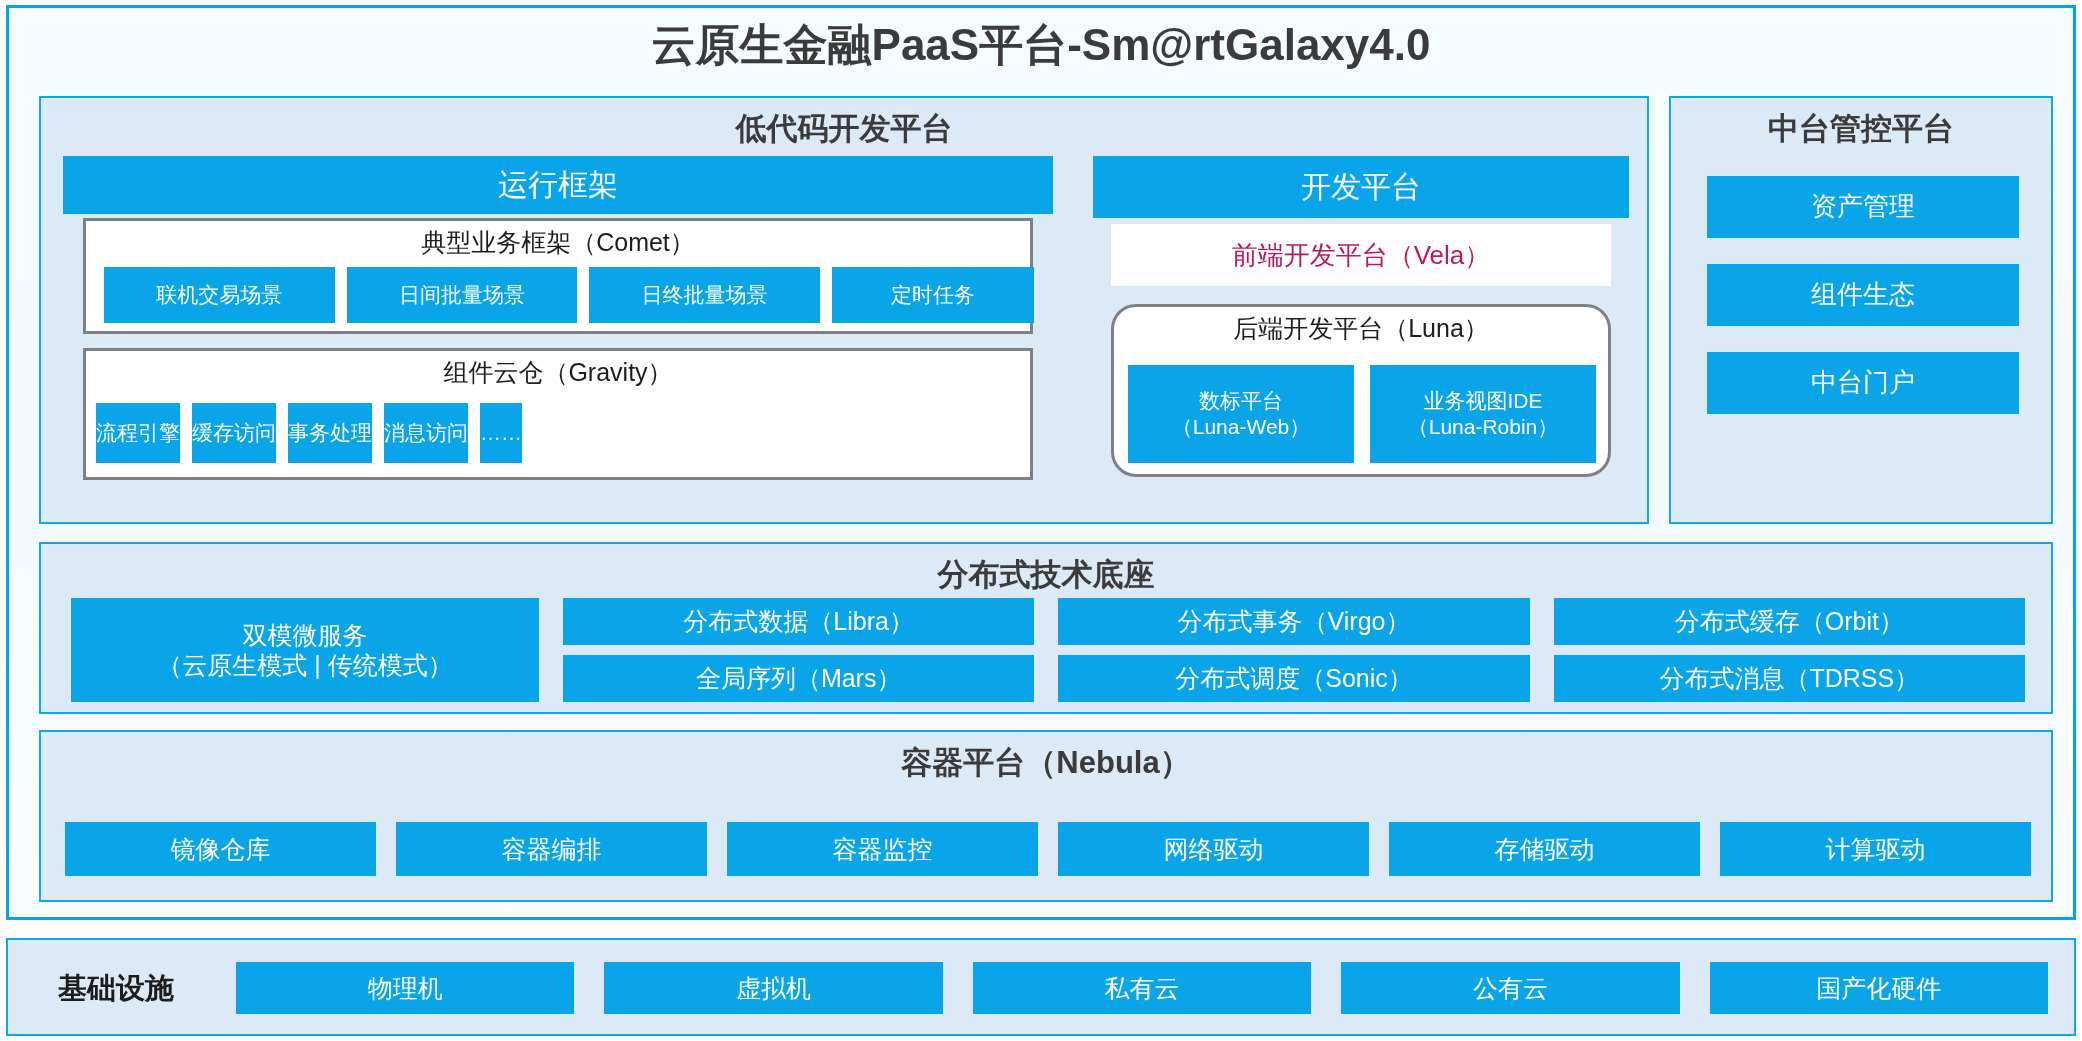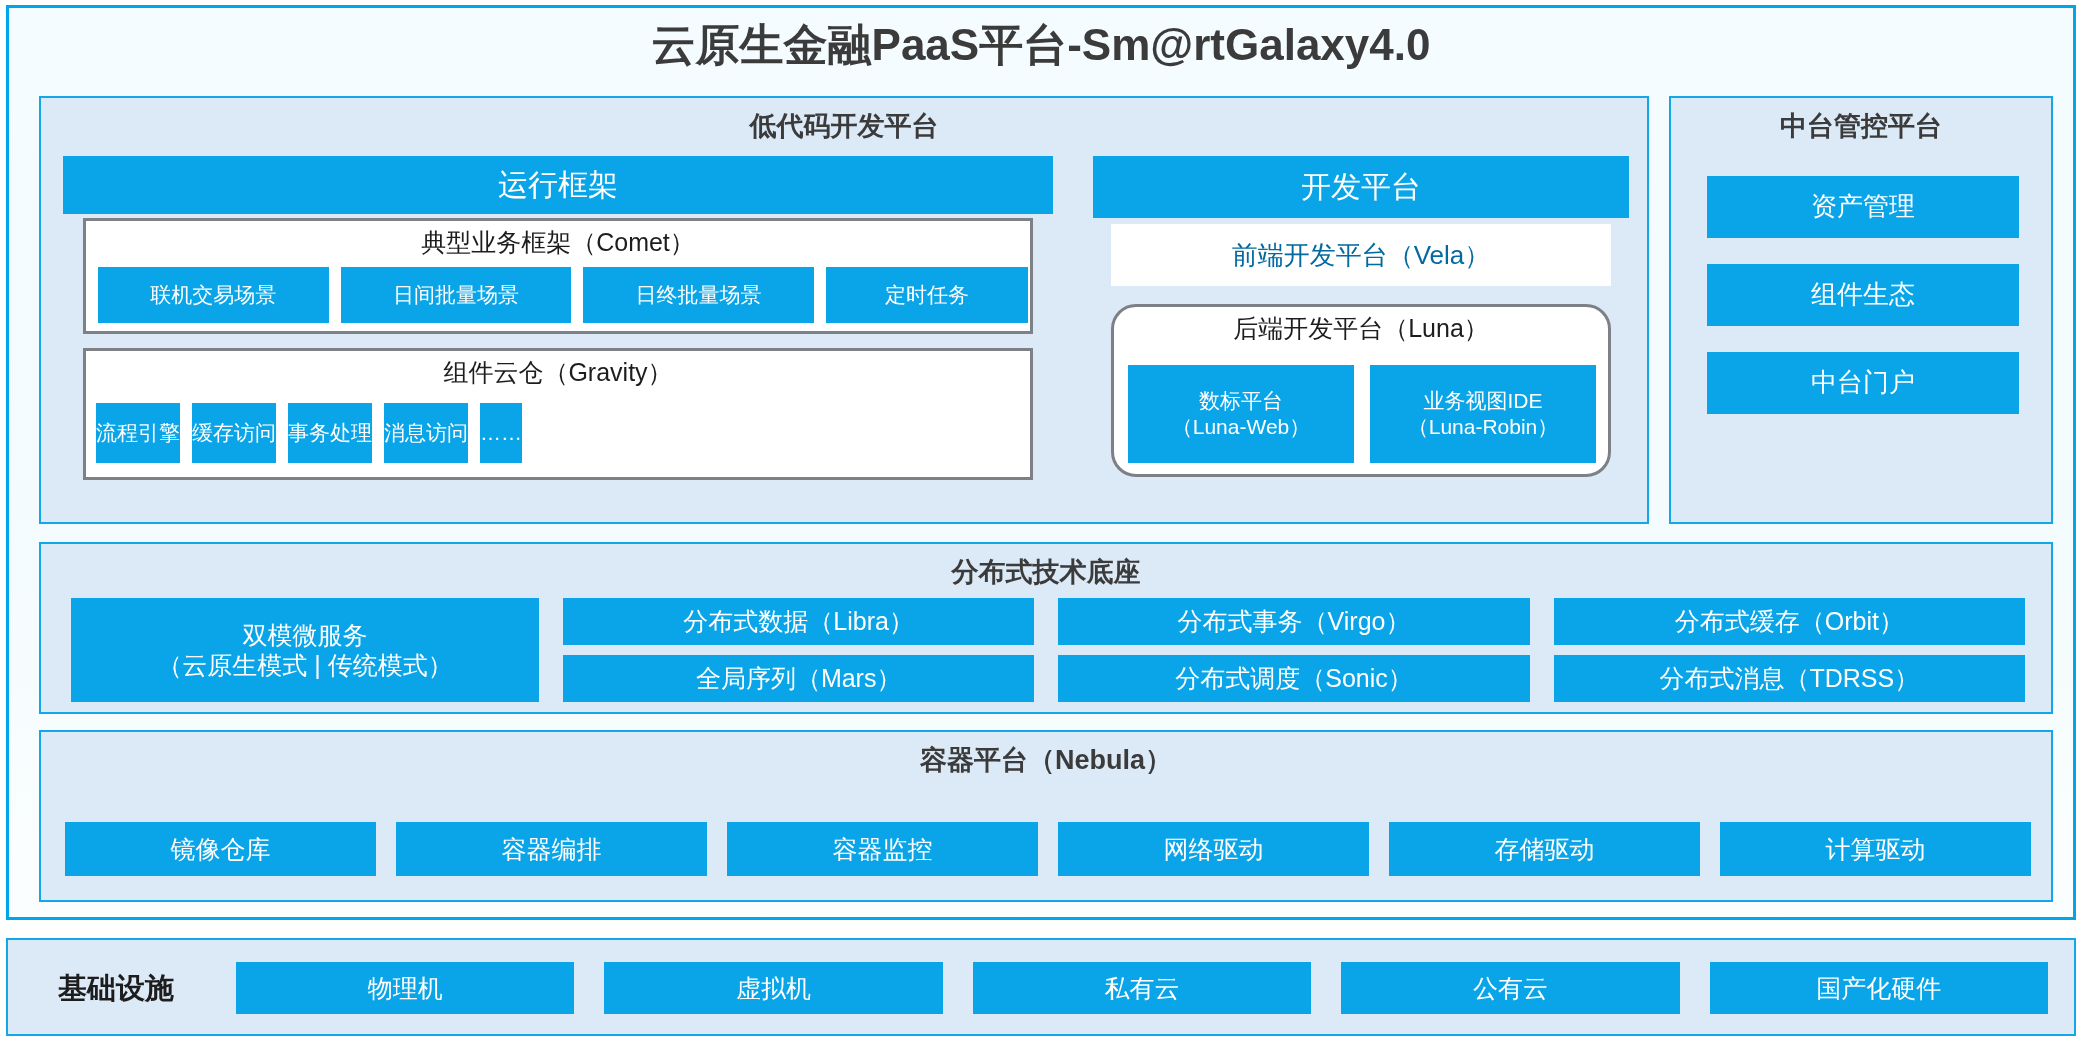--- a/index.html
+++ b/index.html
@@ -24,21 +24,21 @@
     font-size:44px;font-weight:bold;color:#3b3b3b;
     letter-spacing:0px;
   }
 
   
   .panel{
     position:absolute;box-sizing:border-box;
     background:#dce9f6;border:2px solid #12a8e8;
   }
   .panel-title{
-    text-align:center;font-size:27px;font-weight:bold;color:#3b3b3b;
+    text-align:center;font-size:31px;font-weight:bold;color:#3b3b3b;
     padding-top:14px;line-height:1.1;
   }
 
   
   .cyan{
     box-sizing:border-box;background:#0aa5e8;color:#ffffff;
     display:flex;align-items:center;justify-content:center;text-align:center;
     line-height:1.22;
   }
   .cyan.hdr{font-size:30px;font-weight:normal;}
@@ -52,29 +52,29 @@
   }
 
   .chip{font-size:21px;}
   .two-line{font-size:21px;}
 
   
   #lowcode{left:30px;top:88px;width:1610px;height:428px;}
   #runtime{position:absolute;left:22px;top:58px;width:990px;height:348px;}
   #runtime .cyan.hdr{position:absolute;left:0;top:0;width:100%;height:58px;}
   #comet{position:absolute;left:20px;top:62px;width:950px;height:116px;}
-  #comet-row{position:absolute;left:12px;top:46px;width:930px;height:56px;display:flex;gap:12px;justify-content:flex-end;}
+  #comet-row{position:absolute;left:18px;top:46px;width:930px;height:56px;display:flex;gap:12px;justify-content:flex-end;}
   #gravity{position:absolute;left:20px;top:192px;width:950px;height:132px;}
   #gravity-row{position:absolute;left:10px;top:52px;width:930px;height:60px;display:flex;gap:12px;}
 
   #devplat{position:absolute;left:1052px;top:58px;width:536px;height:348px;}
   #devplat .cyan.hdr{position:absolute;left:0;top:0;width:100%;height:62px;}
   #vela{position:absolute;left:18px;top:68px;width:500px;height:62px;
         box-sizing:border-box;background:#fff;display:flex;align-items:center;justify-content:center;
-        font-size:26px;color:#0369a1;}
+        font-size:26px;color:#be185d;}
   #luna{position:absolute;left:18px;top:148px;width:500px;height:173px;border-radius:25px;}
   #luna-row{position:absolute;left:14px;top:58px;width:468px;height:98px;display:flex;gap:16px;}
 
   
   #mgmt{left:1660px;top:88px;width:384px;height:428px;}
   #mgmt-list{position:absolute;left:36px;top:78px;width:312px;display:flex;flex-direction:column;gap:26px;}
   #mgmt-list .cyan{height:62px;font-size:26px;}
 
   
   #dtb{left:30px;top:534px;width:2014px;height:172px;}

